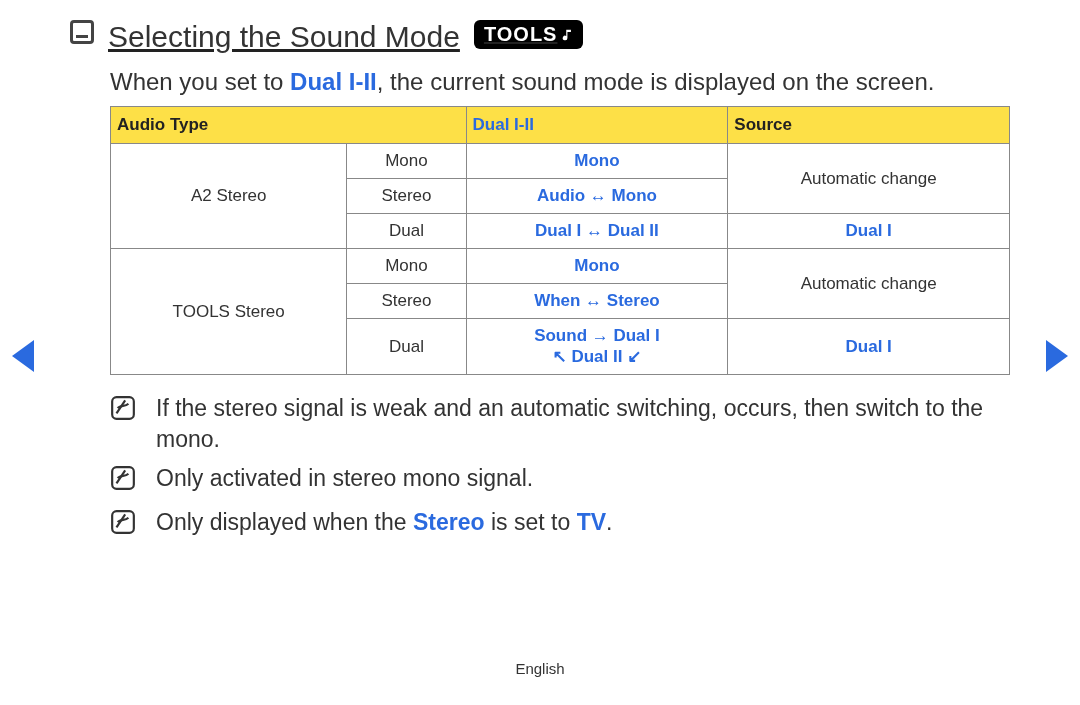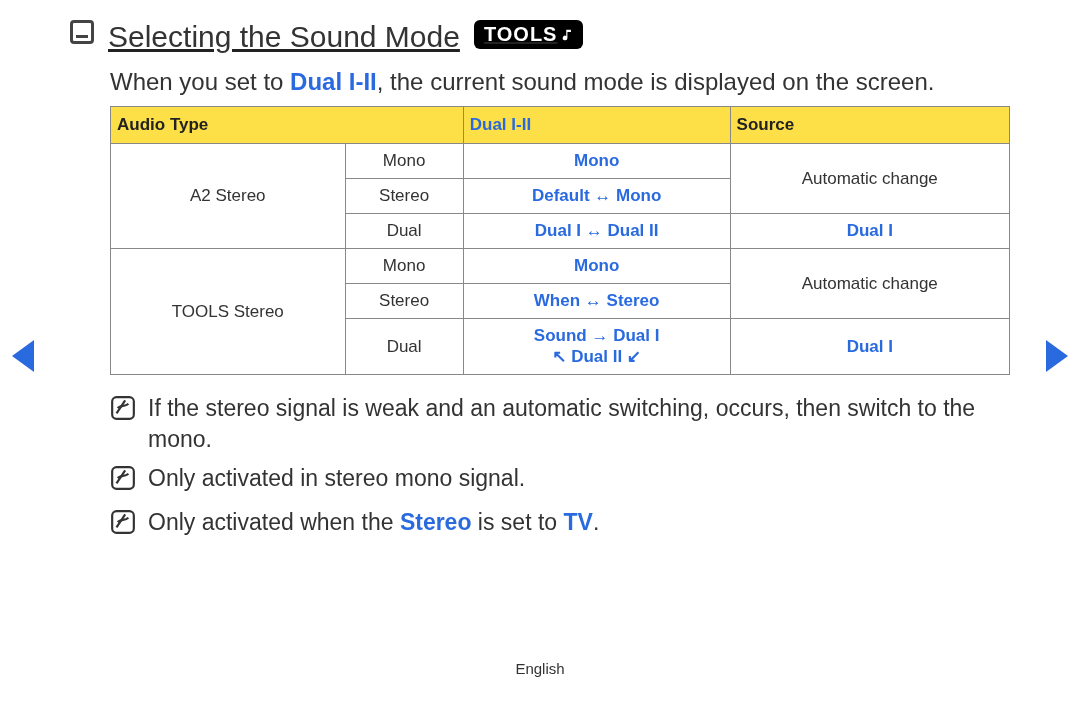--- a/index.html
+++ b/index.html
@@ -86,21 +86,21 @@
   }
   table.sound td.blue { color: #2a6adf; font-weight: 700; }
   table.sound td .sub { display:block; font-weight:700; color:#2a6adf; }
   .notes {
     margin-left: 40px;
     font-size: 23px;
     color: #333;
   }
   .note {
     display: flex;
-    gap: 12px;
+    gap: 20px;
     margin-bottom: 8px;
     line-height: 1.35;
   }
   .note-icon {
     flex: 0 0 auto;
     margin-top: 2px;
   }
   .note-icon svg { width: 26px; height: 26px; }
   .nav-left, .nav-right {
     position: absolute;
@@ -162,21 +162,21 @@
     <tbody>
 
       <tr>
         <td rowspan="3">A2 Stereo</td>
         <td>Mono</td>
         <td class="blue">Mono</td>
         <td rowspan="2">Automatic change</td>
       </tr>
       <tr>
         <td>Stereo</td>
-        <td class="blue">Default ↔ Mono</td>
+        <td class="blue">Audio ↔ Mono</td>
       </tr>
       <tr>
         <td>Dual</td>
         <td class="blue">Dual I ↔ Dual II</td>
         <td class="blue">Dual I</td>
       </tr>
 
       <tr>
         <td rowspan="3">TOOLS Stereo</td>
         <td>Mono</td>
@@ -221,20 +221,20 @@
     </div>
     <div class="note">
       <span class="note-icon">
         <svg viewBox="0 0 24 24">
             <rect x="2" y="2" width="20" height="20" rx="4" fill="none" stroke="#333" stroke-width="2"></rect>
             <path d="M6 17 L14 5" stroke="#333" stroke-width="2" fill="none"></path>
             <path d="M7 12 C10 9 14 11 17 8" stroke="#333" stroke-width="2" fill="none"></path>
           </svg>
       </span>
       <span>
-        <span>Only activated when the </span><span class="hl">Stereo</span><span> is set to </span><span class="hl">TV</span><span>.</span>
+        <span>Only displayed when the </span><span class="hl">Stereo</span><span> is set to </span><span class="hl">TV</span><span>.</span>
       </span>
     </div>
   </div>
 
 </div>
 
 <div class="footer">English</div>
 
 </body></html>

